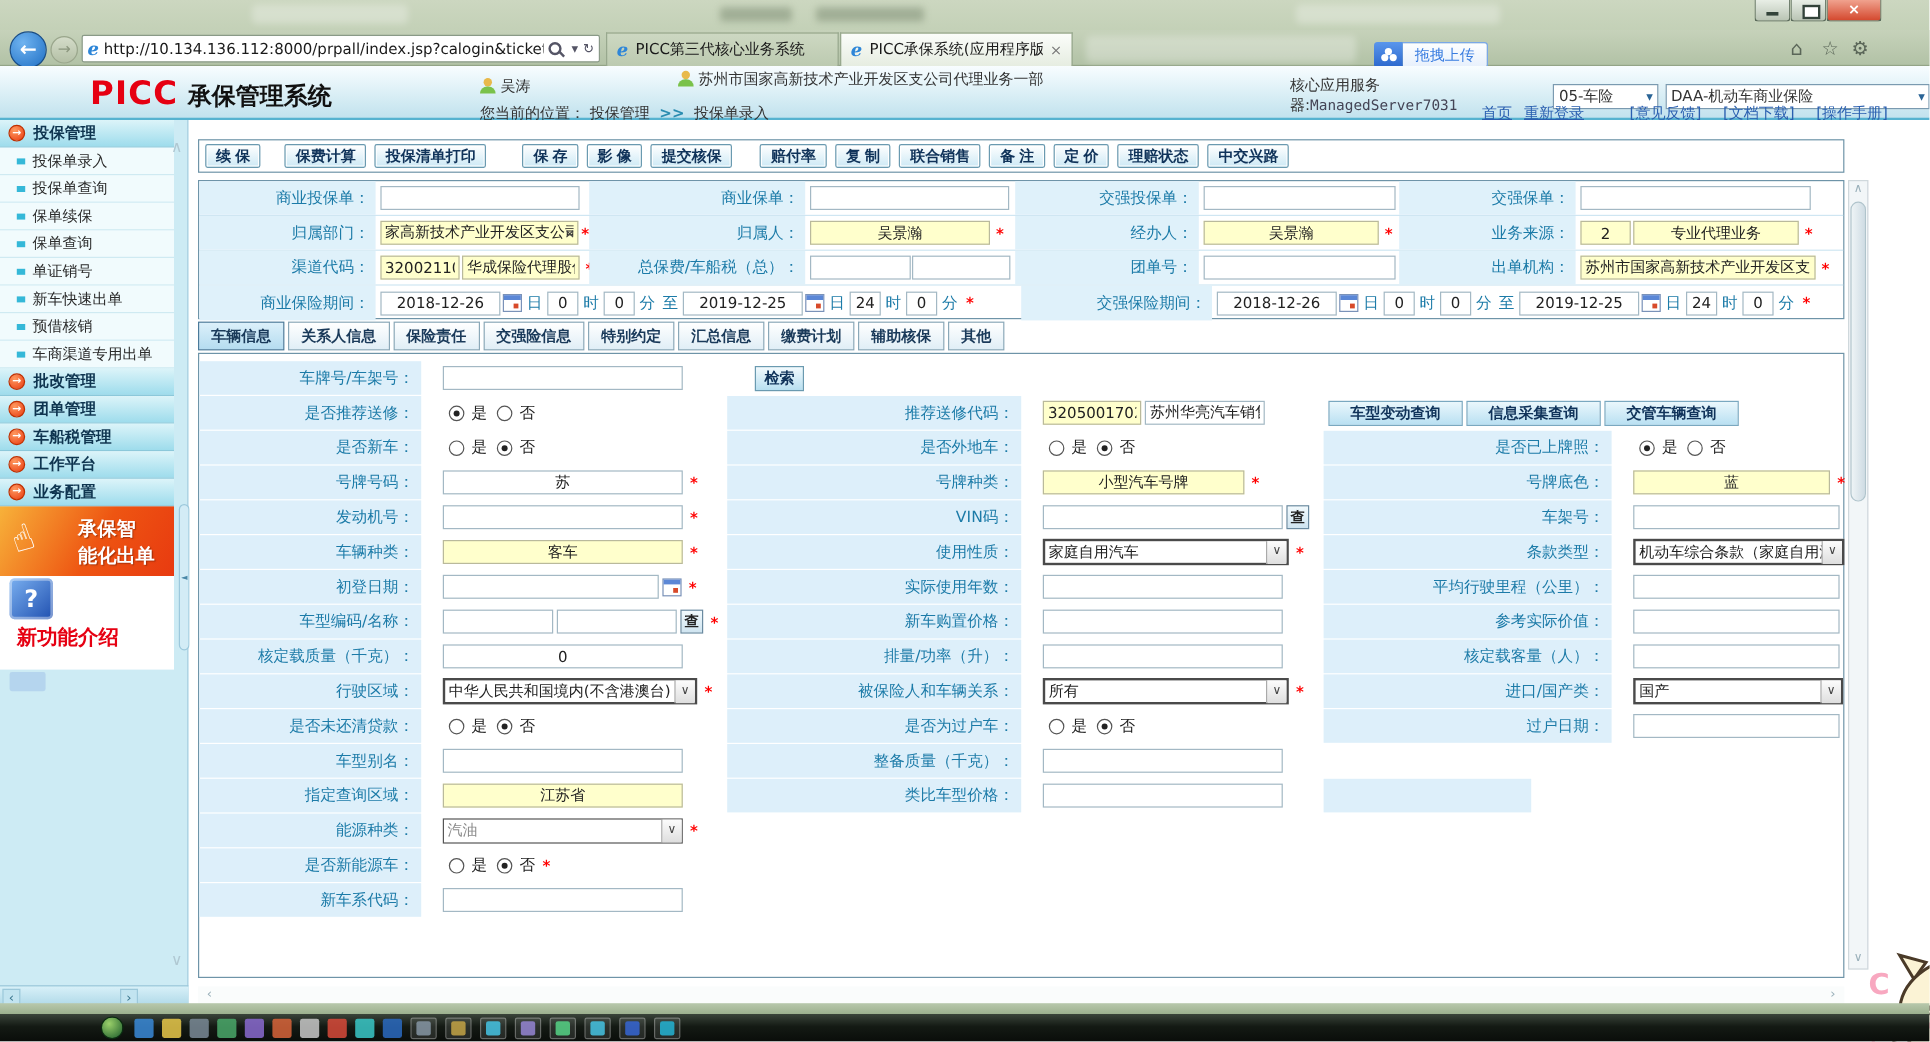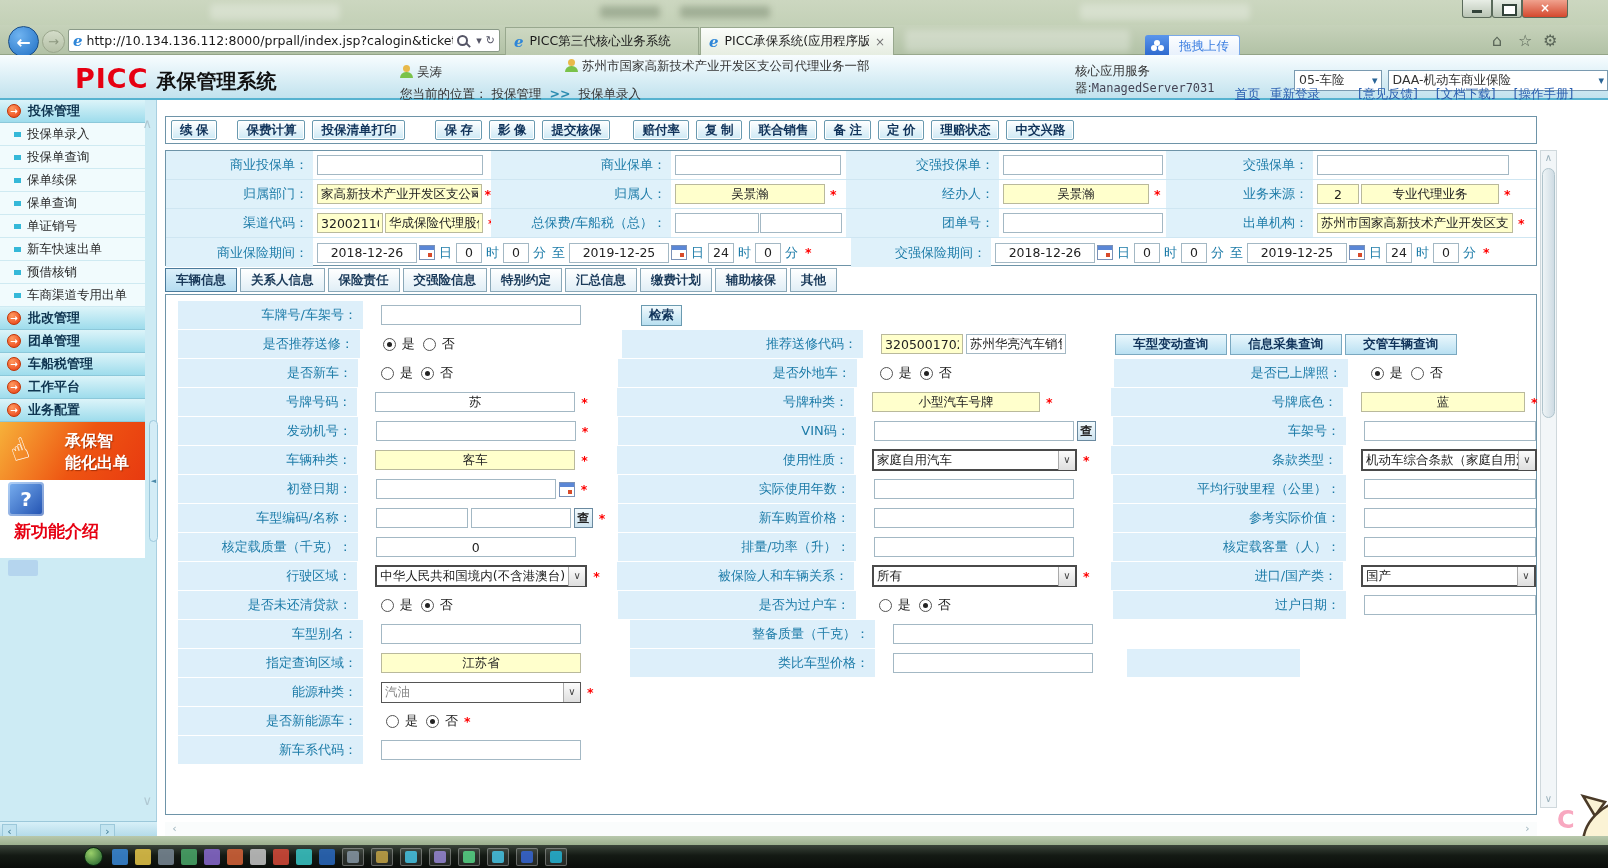--- a/index.html
+++ b/index.html
@@ -115,42 +115,42 @@
   .toolbar .tbtn:nth-child(7) { margin-left:16px; }
 
   .pform { top:50px; width:1372px; height:116px; }
   .prow { display:flex; height:29px; border-bottom:1px solid #cfe6f2; align-items:stretch; }
   .prow:last-child { border-bottom:none; }
   .pl { background:#dff1fa; color:#1c7ba8; font-size:13px; display:flex; align-items:center;
         justify-content:flex-end; padding-right:5px; white-space:nowrap; }
   .pv { display:flex; align-items:center; padding-left:4px; gap:2px; }
   .c1{width:147px}.c2{width:178px}.c3{width:180px}.c4{width:175px}
   .c5{width:153px}.c6{width:167px}.c7{width:147px}.c8{width:223px}
-  .d1{width:147px}.d2{width:538px}.d3{width:140px}.d4{width:517px}
+  .d1{width:147px}.d2{width:538px}.d3{width:159px}.d4{width:517px}
 
   .in { height:20px; border:1px solid #a3b8c4; background:#fff; font-size:12.5px; padding:0 3px;
         font-family:inherit; color:#222; }
   .in.c { text-align:center; }
   .in.yl { background:#ffffcc; border-color:#b9b99c; }
   .req { color:#f00; font-weight:bold; margin-left:3px; }
   .unit { color:#1c7ba8; font-size:13px; margin:0 2px; }
   .clrx { color:#444; font-size:11px; margin-left:-14px; z-index:2; cursor:pointer; }
   .cal { display:inline-block; width:16px; height:15px; border:1px solid #7a92b8; background:#fff; position:relative; cursor:pointer; }
   .cal::before { content:""; position:absolute; left:0; top:0; right:0; height:4px; background:#5b87d6; }
   .cal::after { content:""; position:absolute; right:2px; bottom:2px; width:4px; height:4px; background:#d84a2a; }
 
   .tabsrow { position:absolute; left:7px; top:168px; display:flex; gap:3px; }
   .tab { height:24px; padding:0 10px; border:1px solid #8aa8b8; font-size:12.5px; font-weight:bold; color:#1a3a5a;
          background:linear-gradient(#ffffff,#e0eef6); display:flex; align-items:center; cursor:pointer; }
   .tab.active { background:linear-gradient(#dcf0fa,#b5dcf0); border-color:#4a7a9a; }
 
   .vbox { top:194px; width:1372px; height:521px; padding-top:6px; }
   .vrow { display:flex; height:28px; margin-bottom:1px; align-items:stretch; }
   .vl { background:#ddeffa; color:#1c7ba8; font-size:13px; display:flex; align-items:center;
-        justify-content:flex-end; padding-right:6px; white-space:nowrap;margin-left:12px; }
+        justify-content:flex-end; padding-right:6px; white-space:nowrap; }
   .vf { display:flex; align-items:center; padding-left:18px; gap:3px; font-size:12.5px; }
   .w-l1{width:185px}.w-f1{width:255px}.w-l2{width:245px}.w-f2{width:252px}.w-l3{width:240px}.w-f3{width:193px}
   .w-rest{flex:1}
   .radio { width:13px; height:13px; border:1px solid #555; border-radius:50%; background:#fff; display:inline-block;
            position:relative; margin:0 3px 0 5px; cursor:pointer; }
   .radio.on::after { content:""; position:absolute; left:3px; top:3px; right:3px; bottom:3px; background:#222; border-radius:50%; }
   .rlabel { font-size:13px; color:#222; }
   .sel { height:21px; border:1px solid #6a6a6a; background:#fff; display:inline-flex; align-items:center; cursor:pointer; }
   .sel .stext { flex:1; padding:0 3px; white-space:nowrap; overflow:hidden; font-size:12.5px; }
   .sel .scaret { width:17px; height:19px; border-left:1px solid #aaa; background:linear-gradient(#fcfcfc,#dedede);

